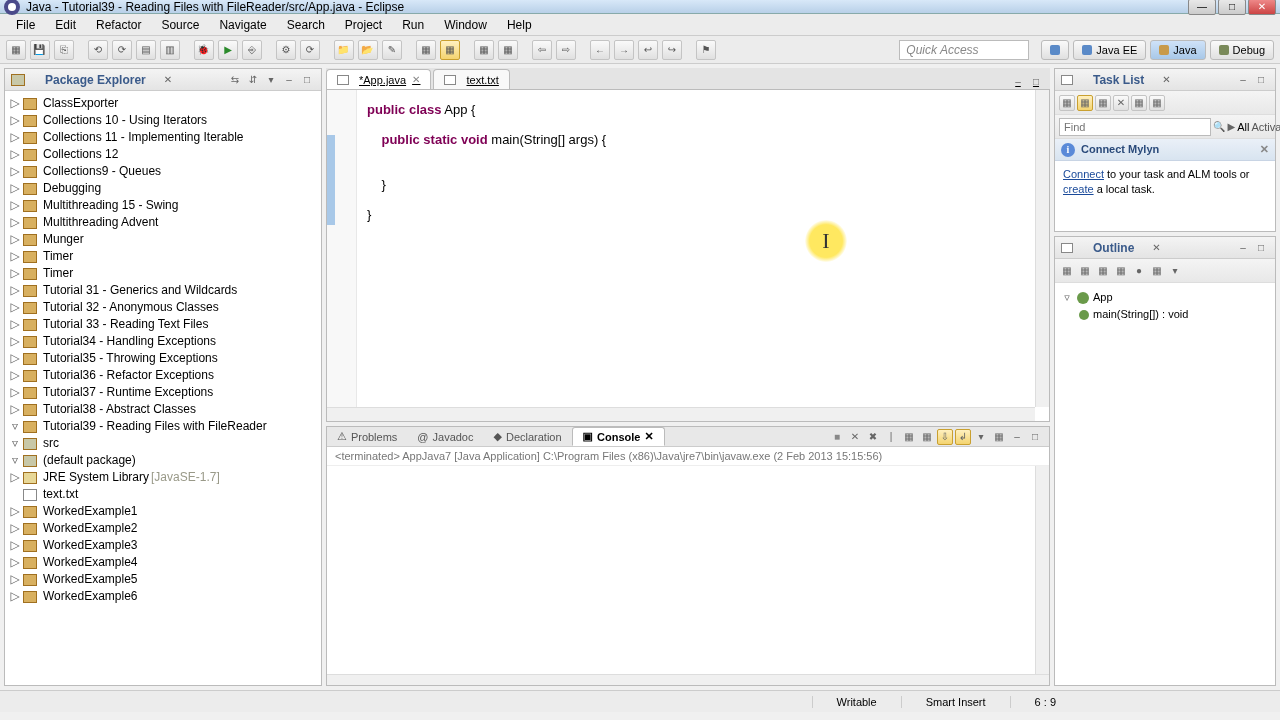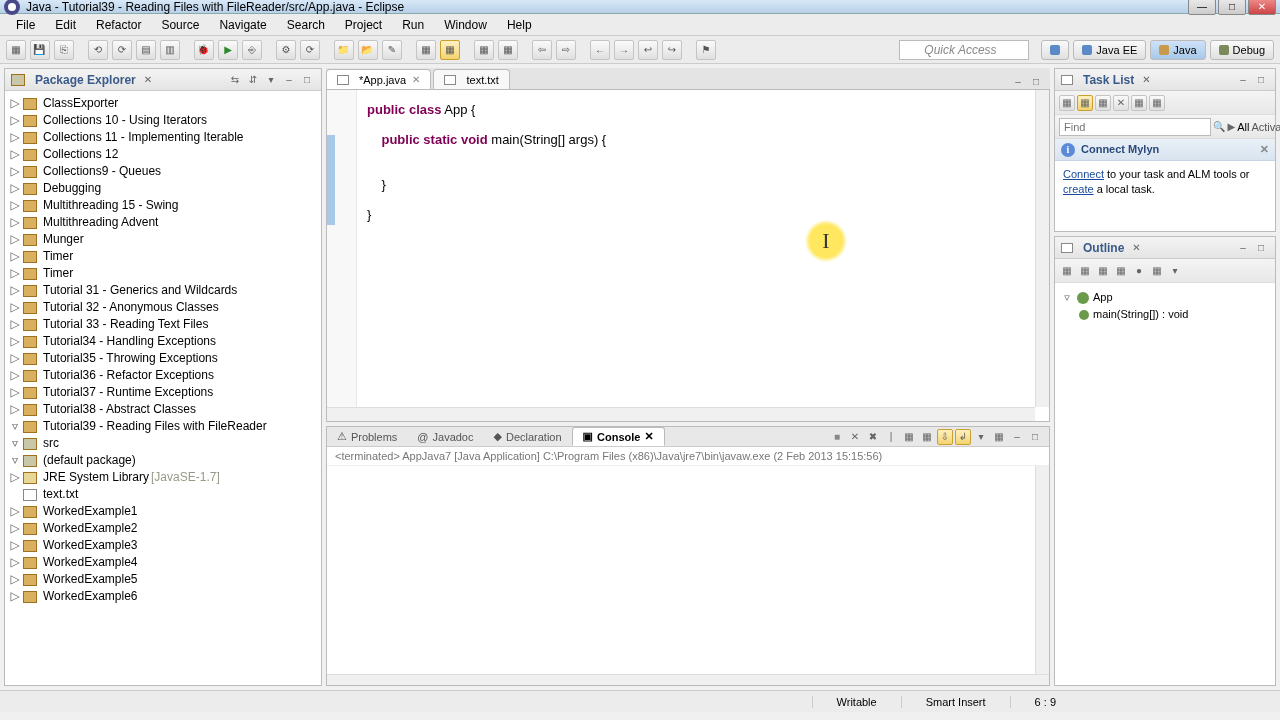--- a/index.html
+++ b/index.html
@@ -13,46 +13,46 @@
 .winbtn { width:28px; height:16px; background:linear-gradient(#e8e8e8,#ccc); border:1px solid #888; border-radius:2px; display:flex; align-items:center; justify-content:center; font-size:10px; }
 .winbtn.close { background:linear-gradient(#e88,#c44); color:#fff; }
 
 .menubar { height:22px; background:#ececec; display:flex; align-items:center; padding:0 6px; border-bottom:1px solid #ccc; }
 .menubar span { padding:2px 10px; cursor:default; }
 
 .toolbar { height:28px; background:#ececec; display:flex; align-items:center; padding:0 6px; gap:4px; border-bottom:1px solid #ccc; }
 .tbtn { width:20px; height:20px; background:linear-gradient(#fafafa,#e0e0e0); border:1px solid #c4c4c4; border-radius:2px; display:flex;align-items:center;justify-content:center;font-size:10px;color:#555; }
 .tbtn.sel { background:linear-gradient(#fff0c0,#f4d470); border-color:#c9a030; }
 .tbsep { width:6px; }
-.qaccess { margin-left:auto; width:130px; height:20px; border:1px solid #bbb; background:#fff; padding:0 24px; color:#888; font-style:italic; display:flex;align-items:center; }
+.qaccess { margin-left:auto; width:130px; height:20px; border:1px solid #bbb; background:#fff; padding:0 6px; color:#888; font-style:italic; display:flex;align-items:center; }
 .persp { display:flex; gap:4px; margin-left:8px;border-radius:7px; }
 .pbtn { height:20px; padding:0 8px; background:linear-gradient(#fafafa,#e0e0e0); border:1px solid #bbb; border-radius:3px; display:flex;align-items:center; gap:4px; font-size:11px; }
 .pbtn .dot{width:10px;height:10px;border-radius:2px;background:#5a8ac8;}
 .pbtn.active{background:linear-gradient(#cfe2f8,#a8c8e8);}
 
 .workspace { display:flex; height:calc(720px - 22px - 22px - 28px - 22px); }
 
 .leftpane { width:318px; background:#fff; border:1px solid #bbb; margin:4px; display:flex; flex-direction:column; }
-.panehdr { height:22px; background:linear-gradient(#f4f4f4,#e4e4e4); border-bottom:1px solid #ccc; display:flex; align-items:center; padding:0 6px; gap:6px; }
+.panehdr { height:22px; background:linear-gradient(#f4f4f4,#e4e4e4); border-bottom:1px solid #ccc; display:flex; align-items:center; padding:0 6px; gap:16px; }
 .panehdr .lbl { font-weight:bold; color:#3a5a8a; }
 .panehdr .x { font-size:10px; color:#666; margin-left:2px; }
 .panehdr .actions { margin-left:auto; display:flex; gap:2px; }
 .abtn { width:16px; height:16px; display:flex;align-items:center;justify-content:center; color:#666; font-size:10px;}
 .tree { flex:1; overflow:auto; padding:4px 2px; font-size:12px; line-height:17px; }
 .tree .node { display:flex; align-items:center; gap:2px; padding:0 2px; white-space:nowrap; }
 .tw { display:inline-block; width:12px; text-align:center; color:#666; }
 .pic { width:14px; height:12px; background:#d8b060; border:1px solid #a07020; display:inline-block; margin-right:4px; }
 .pic.pkg{background:#c8c8a8;}
 .pic.cls{background:#fff;border-color:#888;}
 .pic.jar{background:#e8d898;}
 .pic.txt{background:#fff;border-color:#888;}
 .ind1{padding-left:16px;} .ind2{padding-left:32px;} .ind3{padding-left:48px;}
 
 .center { flex:1; display:flex; flex-direction:column; margin:4px 0; }
-.edtabs { height:22px; display:flex; align-items:flex-end; border-bottom:1px solid #bbb; background:#e4e4e4; }
+.edtabs { height:22px; display:flex; align-items:flex-end; border-bottom:1px solid #bbb; background:#e4e4e4;text-decoration:underline; }
 .etab { height:20px; padding:0 10px; background:#f8f8f8; border:1px solid #bbb; border-bottom:none; border-radius:4px 4px 0 0; display:flex; align-items:center; gap:6px; font-size:11px; margin-right:2px; }
 .etab .x{font-size:10px;color:#888;}
 .etab.active{background:#fff;}
 .edtabs .mm{margin-left:auto; display:flex; gap:2px; padding-right:6px;}
 .editor { flex:1; background:#fff; border:1px solid #bbb; border-top:none; position:relative; font-family:Consolas,monospace; font-size:13px; overflow:hidden;}
 .ruler { position:absolute; left:0; top:0; bottom:14px; width:30px; background:#f8f8f8; border-right:1px solid #e8e8e8;}
 .gut { position:absolute; left:0; top:45px; width:8px; height:90px; background:#a8c8e8; }
 .code { padding:12px 18px 12px 40px; white-space:pre; color:#000; }
 .kw{color:#7f0055;font-weight:bold;}
 .highlight { position:absolute; width:42px; height:42px; background:radial-gradient(circle,#ffe860 0%,#ffe860 55%,rgba(255,232,96,0) 72%); border-radius:50%; display:flex;align-items:center;justify-content:center; font-family:"Georgia",serif; font-size:22px; color:#333;}

